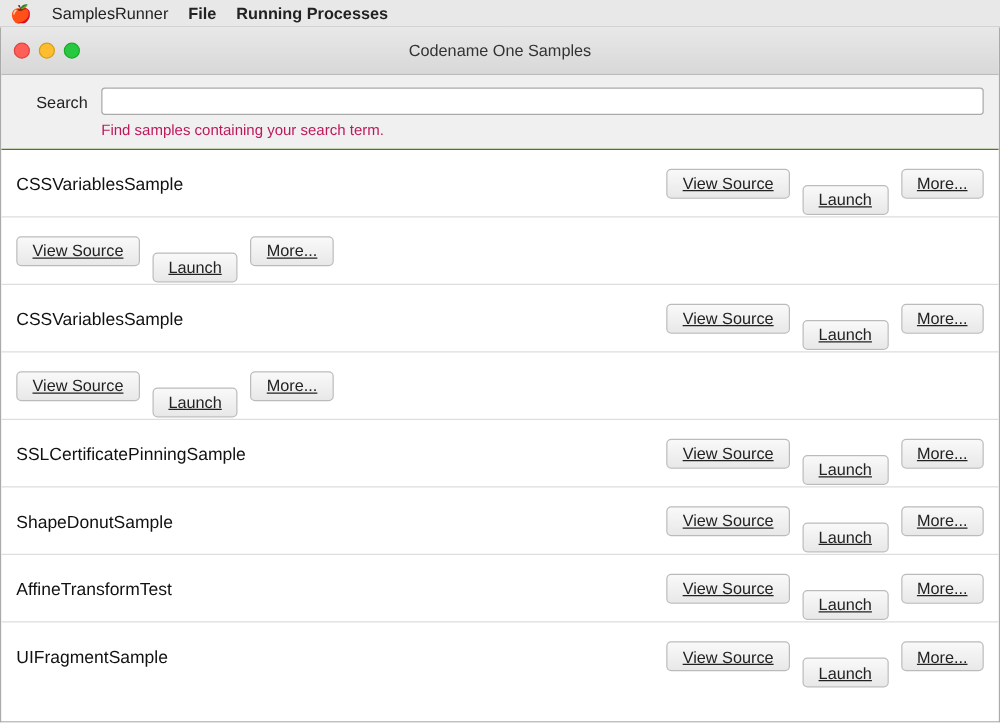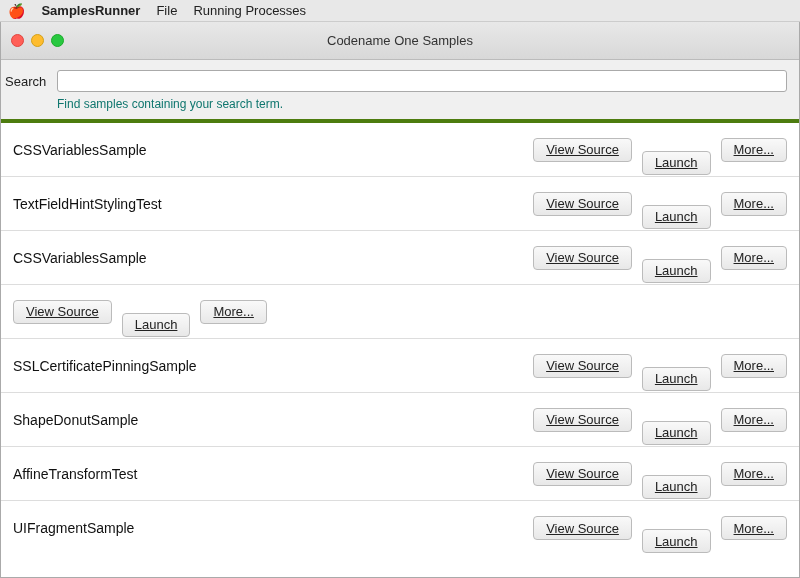--- a/index.html
+++ b/index.html
@@ -31,26 +31,26 @@
     }
 
     .menu-bar-apple {
       font-size: 14px;
       color: #333;
     }
 
     .menu-bar-item {
       font-size: 13px;
       color: #222;
+      font-weight: 700;
+      cursor: default;
+    }
+
+    .menu-bar-item.app-name {
       font-weight: 400;
-      cursor: default;
-    }
-
-    .menu-bar-item.app-name {
-      font-weight: 700;
     }
 
     
     .window {
       flex: 1;
       display: flex;
       flex-direction: column;
       background: #f5f5f5;
       border: 1px solid #aaa;
       border-top: none;
@@ -91,22 +91,22 @@
 
     .title-bar-text {
       font-size: 13px;
       font-weight: 500;
       color: #333;
     }
 
     
     .search-area {
       background: #f0f0f0;
-      padding: 10px 12px 8px 4px;
-      border-bottom: 4px solid #4d7c0f;
+      padding: 10px 12px 8px 28px;
+      border-bottom: 1px solid #4d7c0f;
       flex-shrink: 0;
     }
 
     .search-row {
       display: flex;
       align-items: center;
       gap: 8px;
       margin-bottom: 5px;
     }
 
@@ -122,21 +122,21 @@
       border: 1px solid #aaa;
       border-radius: 3px;
       padding: 0 6px;
       font-size: 12px;
       background: #fff;
       outline: none;
     }
 
     .search-hint {
       font-size: 12px;
-      color: #0f766e;
+      color: #be185d;
       padding-left: 52px;
     }
 
     
     .sample-list {
       flex: 1;
       overflow-y: scroll;
       background: #fff;
     }
 
@@ -228,21 +228,20 @@
   </div>
 
   <div class="sample-list" id="sample-list-container">
   <div class="sample-row">
         <span class="sample-name">CSSVariablesSample</span>
         <button class="row-btn">View Source</button>
         <button class="row-btn launch-btn">Launch</button>
         <button class="row-btn more-btn">More...</button>
       </div>
       <div class="sample-row">
-        <span class="sample-name">TextFieldHintStylingTest</span>
         <button class="row-btn">View Source</button>
         <button class="row-btn launch-btn">Launch</button>
         <button class="row-btn more-btn">More...</button>
       </div>
       <div class="sample-row">
         <span class="sample-name">CSSVariablesSample</span>
         <button class="row-btn">View Source</button>
         <button class="row-btn launch-btn">Launch</button>
         <button class="row-btn more-btn">More...</button>
       </div>

